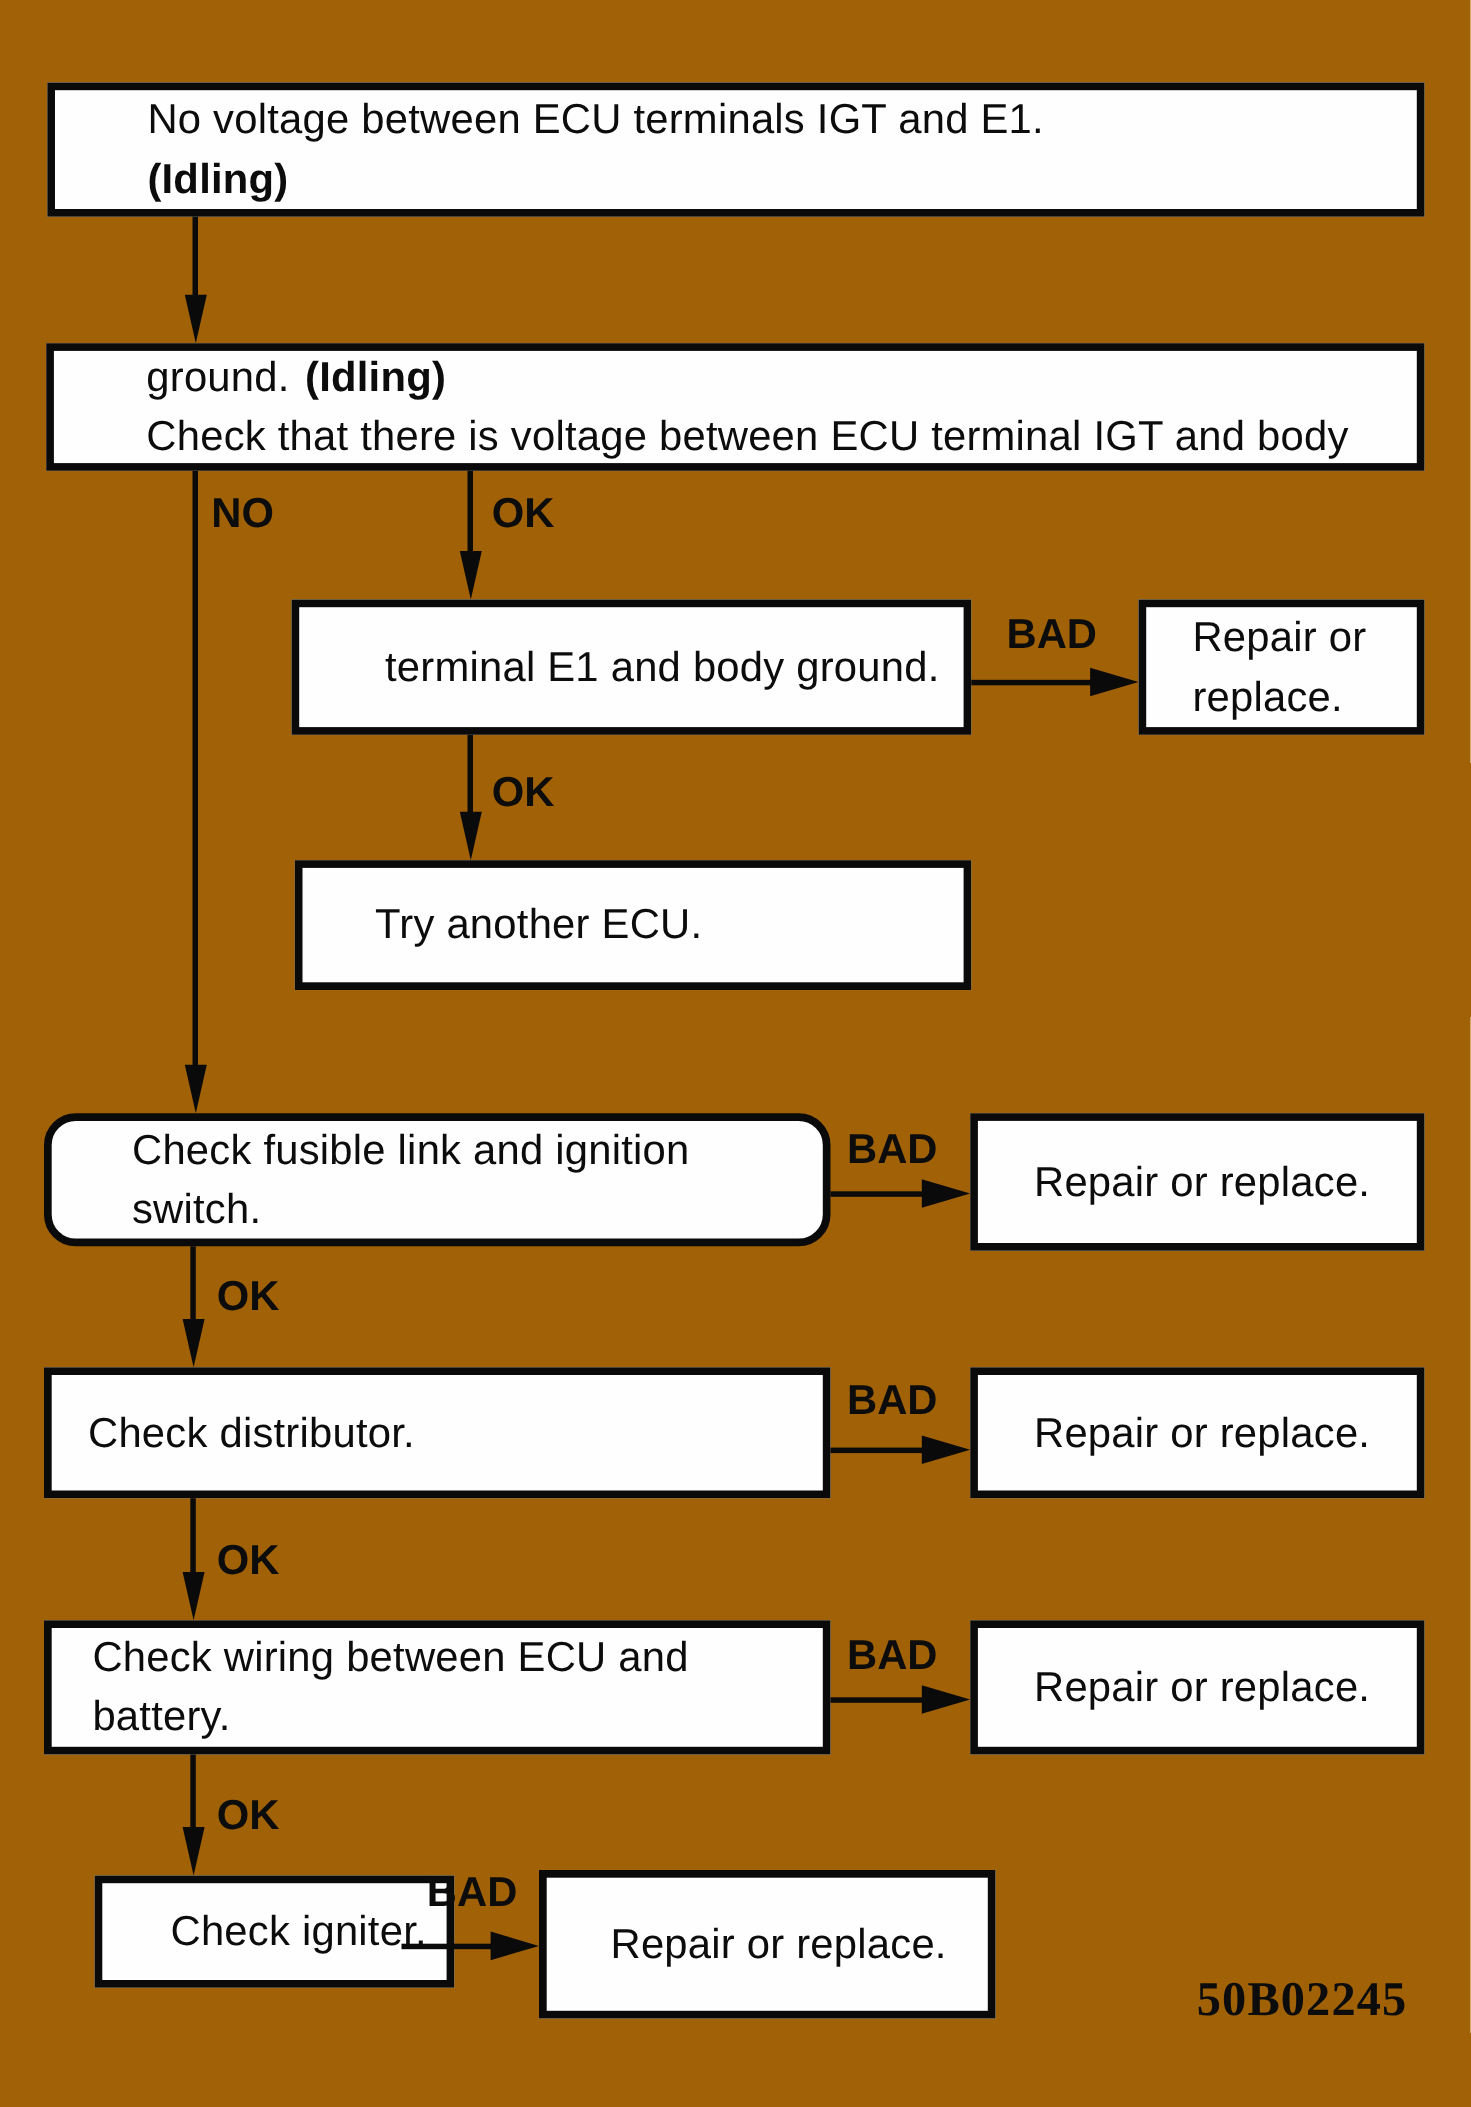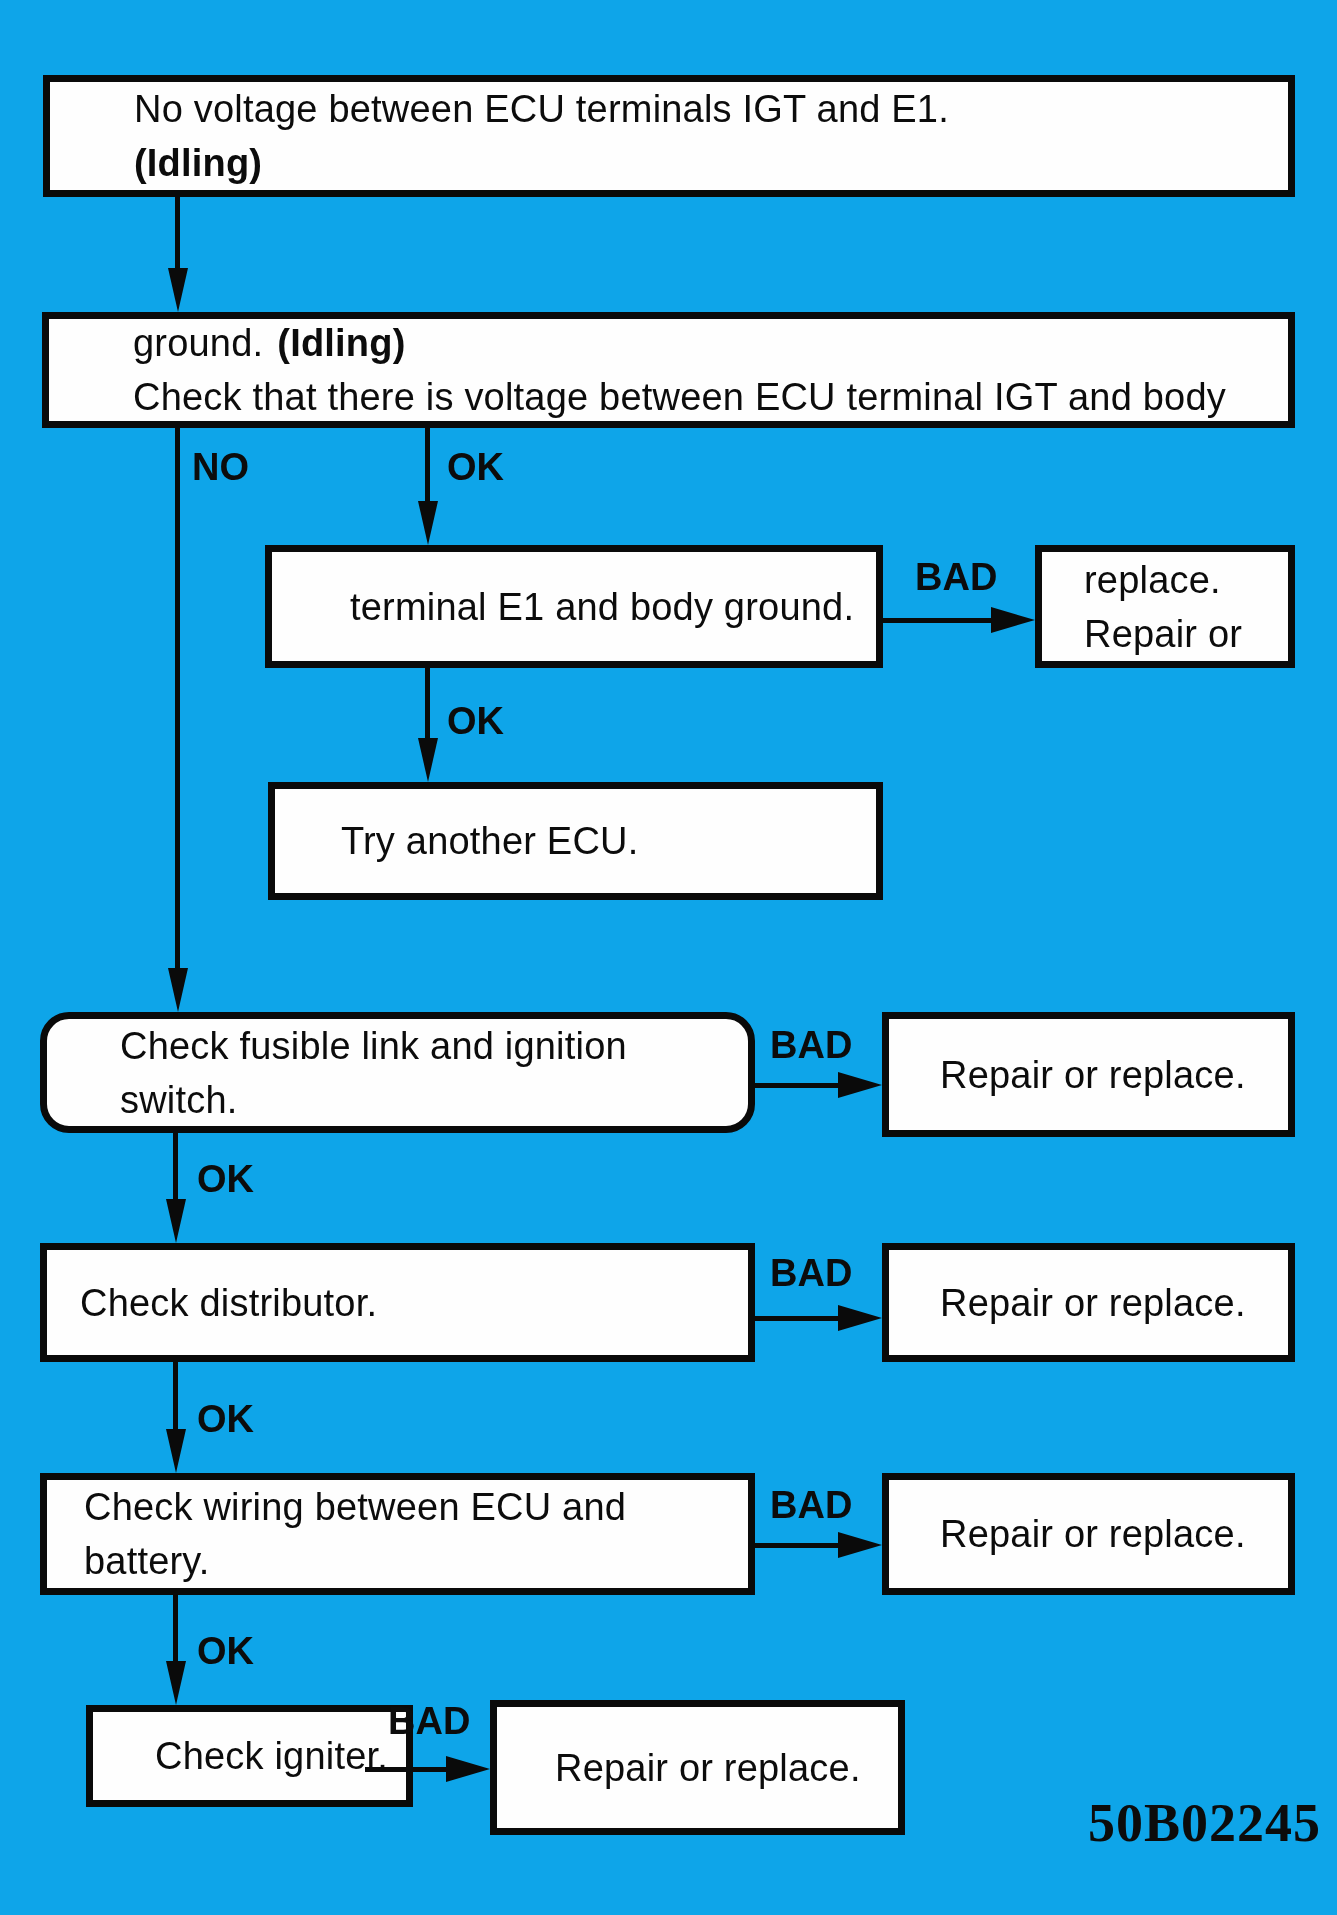--- a/index.html
+++ b/index.html
@@ -1,19 +1,19 @@
 <!DOCTYPE html>
 <html><head>
 <meta charset="utf-8">
 <style>
   html,body{margin:0;padding:0;background:#ffffff;}
   #page{
     position:relative;
     width:1337px;height:1915px;
-    background:#0ea5e9;
+    background:#a16207;
     font-family:"Liberation Sans","DejaVu Sans",sans-serif;
     color:#0c0c0c;
     overflow:hidden;
   }
   .node{
     position:absolute;
     box-sizing:border-box;
     border:7px solid #0a0a0a;
     background:#fefefe;
     display:flex;
@@ -45,21 +45,21 @@
   .arrow-right{
     position:absolute;width:0;height:0;
     border-top:13px solid transparent;
     border-bottom:13px solid transparent;
     border-left:44px solid #0a0a0a;
   }
   .figcode{
     position:absolute;
     font-family:"Liberation Serif","DejaVu Serif",serif;
     font-weight:bold;
-    font-size:54px;
+    font-size:44px;
     letter-spacing:1px;
   }
 </style>
 </head>
 <body>
 
 <div id="page">
 
   <div class="node" style="left:43px;top:75px;width:1252px;height:122px;padding-left:84px;">
     <div class="ln">No voltage between ECU terminals IGT and E1.</div>
@@ -84,22 +84,22 @@
 
   <div class="node" style="left:265px;top:545px;width:618px;height:123px;padding-left:78px;">
     <div class="ln">terminal E1 and body ground.</div>
   </div>
 
   <div class="lbl" style="left:915px;top:556px;">BAD</div>
   <div class="hline" style="left:883px;top:618px;width:110px;"></div>
   <div class="arrow-right" style="left:991px;top:607px;"></div>
 
   <div class="node" style="left:1035px;top:545px;width:260px;height:123px;padding-left:42px;">
+    <div class="ln">Repair or</div>
     <div class="ln">replace.</div>
-    <div class="ln">Repair or</div>
   </div>
 
   <div class="lbl" style="left:447px;top:700px;">OK</div>
   <div class="vline" style="left:425px;top:668px;height:74px;"></div>
   <div class="arrow-down" style="left:418px;top:738px;"></div>
 
   <div class="node" style="left:268px;top:782px;width:615px;height:118px;padding-left:66px;">
     <div class="ln">Try another ECU.</div>
   </div>
 

